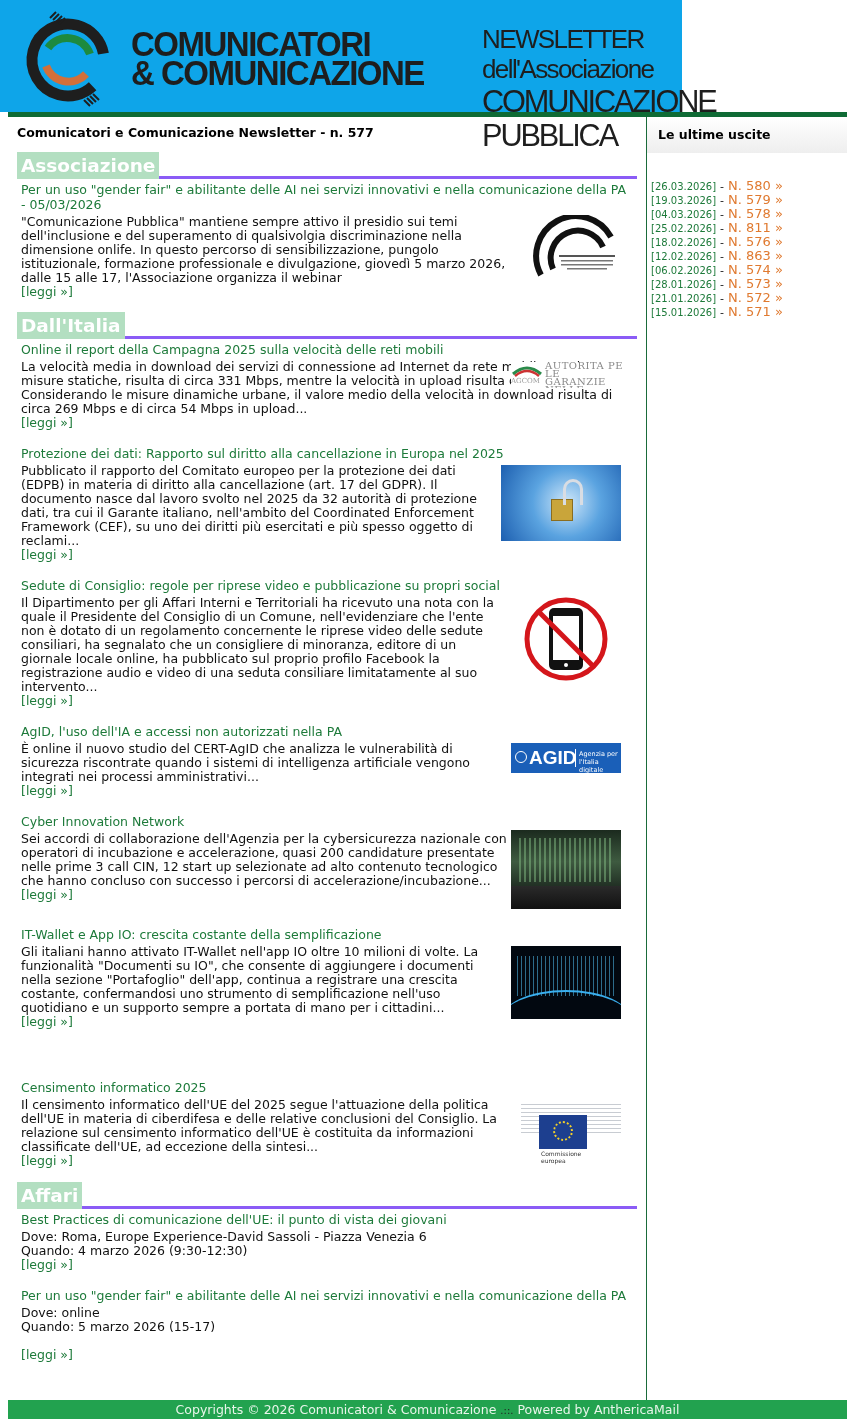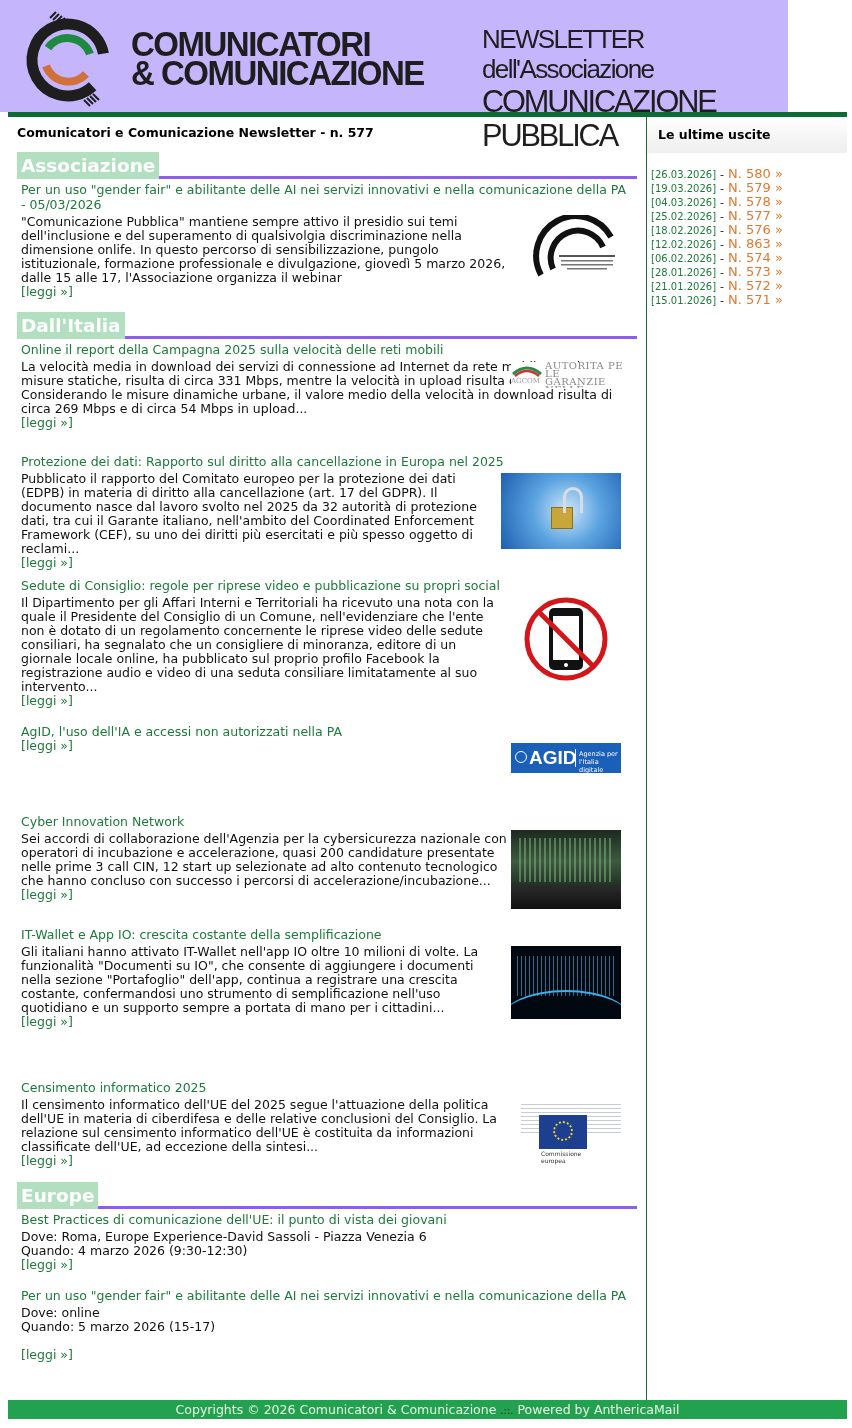--- a/index.html
+++ b/index.html
@@ -1,19 +1,19 @@
 <!DOCTYPE html>
 <html><head>
 <meta charset="utf-8">
 <style>
   * { box-sizing: border-box; margin: 0; padding: 0; }
   html, body { width: 852px; height: 1428px; background: #ffffff; overflow: hidden; }
   body { font-family: "DejaVu Sans", sans-serif; font-size: 12.5px; color: #111; position: relative; }
 
-  .header { position: absolute; left: 0; top: 0; width: 788px; height: 112px; background: #c4b5fd; }
+  .header { position: absolute; left: 0; top: 0; width: 682px; height: 112px; background: #0ea5e9; }
   .logo-mark { position: absolute; left: 22px; top: 10px; width: 94px; height: 100px; }
   .logo-text { position: absolute; left: 131px; top: 28px; font-family: "Liberation Sans", sans-serif; font-weight: bold; font-size: 33px; line-height: 29px; color: #1e1e1e; letter-spacing: -1.5px; }
   .logo-text div { transform: scaleY(1.08); transform-origin: top left; }
   .nl-title { position: absolute; left: 482px; top: 24px; font-family: "Liberation Sans", sans-serif; color: #1e1e1e; }
   .nl-line1 { font-size: 26px; letter-spacing: -1.6px; line-height: 30px; }
   .nl-line2 { font-size: 32px; letter-spacing: -2.2px; line-height: 34px; transform: scaleX(0.96); transform-origin: left; }
 
   .top-rule { position: absolute; left: 8px; top: 112px; width: 839px; height: 5px; background: #0f6b35; }
 
   .main { position: absolute; left: 8px; top: 117px; width: 638px; height: 1283px; }
@@ -26,21 +26,21 @@
   .sec-head { position: relative; height: 27px; border-bottom: 3px solid #8b5cf6; }
   .sec-label { display: inline-block; background: #b3dfc1; color: #ffffff; font-weight: bold; font-size: 18.5px; line-height: 27px; padding: 0 4px 0 4px; height: 27px; }
 
   .item { position: absolute; left: 13px; width: 612px; }
   .item-title { color: #1d7a3a; font-size: 12.5px; line-height: 15px; display: block; }
   .item-body { margin-top: 3px; font-size: 12.5px; line-height: 14px; color: #111; }
   .item-more { color: #1d7a3a; font-size: 12.5px; line-height: 14px; display: block; }
   .thumb { position: absolute; overflow: hidden; }
 
   .side-head { height: 36px; background: linear-gradient(#ffffff, #eeeeee); padding-left: 11px; font-weight: bold; font-size: 12.5px; line-height: 36px; color: #000; }
-  .side-list { padding-left: 4px; padding-top: 14px; }
+  .side-list { padding-left: 4px; padding-top: 14px; margin-top: 12px; }
   .side-row { height: 14px; line-height: 14px; white-space: nowrap; }
   .side-date { color: #1d7a3a; font-size: 10px; }
   .side-dash { color: #111; font-size: 11px; }
   .side-link { color: #e07a30; font-size: 13px; }
 
   .footer { position: absolute; left: 8px; top: 1400px; width: 839px; height: 19px; background: #22a24f; color: #e8f5ea; font-size: 12.5px; line-height: 19px; text-align: center; }
   .footer .sep { color: #222; font-size: 10px; }
 </style>
 </head>
 <body>
@@ -107,21 +107,21 @@
       </svg>
       <div style="position:absolute;left:0;top:15px;font-size:7px;color:#999;font-family:'DejaVu Serif',serif;">AGCOM</div>
       <div style="position:absolute;left:34px;top:0;font-size:10px;line-height:8px;color:#888;font-family:'DejaVu Serif',serif;letter-spacing:0.5px;">
         <div>AUTORITÀ PER LE</div>
         <div>GARANZIE NELLE</div>
         <div>COMUNICAZIONI</div>
       </div>
     </div>
   </div>
 
-  <div class="item" style="top:337px;">
+  <div class="item" style="top:329px;">
     <a class="item-title">Protezione dei dati: Rapporto sul diritto alla cancellazione in Europa nel 2025</a>
     <div class="item-body" style="width:470px;">Pubblicato il rapporto del Comitato europeo per la protezione dei dati (EDPB) in materia di diritto alla cancellazione (art. 17 del GDPR). Il documento nasce dal lavoro svolto nel 2025 da 32 autorità di protezione dati, tra cui il Garante italiano, nell'ambito del Coordinated Enforcement Framework (CEF), su uno dei diritti più esercitati e più spesso oggetto di reclami...</div>
     <a class="item-more">[leggi »]</a>
     <div class="thumb" style="left:480px;top:19px;width:120px;height:76px;background:radial-gradient(circle at 55% 50%, #cfe7fa 0%, #5aa3e0 45%, #1d5fb0 100%);">
       <div style="position:absolute;left:50px;top:34px;width:22px;height:22px;background:#c9a53a;border:1px solid #8a6d1f;"></div>
       <div style="position:absolute;left:62px;top:14px;width:20px;height:26px;border:3px solid #d9dde3;border-bottom:none;border-radius:10px 10px 0 0;"></div>
     </div>
   </div>
 
   <div class="item" style="top:461px;">
@@ -132,20 +132,21 @@
       <rect x="26" y="12" width="34" height="62" rx="5" fill="#111"></rect>
       <rect x="30" y="20" width="26" height="44" fill="#fff"></rect>
       <circle cx="43" cy="69" r="2" fill="#fff"></circle>
       <circle cx="43" cy="43" r="39" fill="none" stroke="#d4161b" stroke-width="5"></circle>
       <line x1="16" y1="16" x2="70" y2="70" stroke="#d4161b" stroke-width="5"></line>
     </svg>
   </div>
 
   <div class="item" style="top:607px;">
     <a class="item-title">AgID, l'uso dell'IA e accessi non autorizzati nella PA</a>
+    <div class="item-body" style="width:480px;">È online il nuovo studio del CERT-AgID che analizza le vulnerabilità di sicurezza riscontrate quando i sistemi di intelligenza artificiale vengono integrati nei processi amministrativi...</div>
     <a class="item-more">[leggi »]</a>
     <div class="thumb" style="left:490px;top:19px;width:110px;height:30px;background:#1a5fb8;color:#fff;">
       <div style="position:absolute;left:4px;top:8px;width:12px;height:12px;border:1.5px solid #fff;border-radius:50%;"></div>
       <div style="position:absolute;left:18px;top:4px;font-family:'Liberation Sans',sans-serif;font-weight:bold;font-size:19px;line-height:22px;">AGID</div>
       <div style="position:absolute;left:64px;top:6px;width:1px;height:18px;background:#fff;"></div>
       <div style="position:absolute;left:68px;top:7px;font-size:6.5px;line-height:8px;">
         <div>Agenzia per</div>
         <div>l'Italia digitale</div>
       </div>
     </div>
@@ -180,21 +181,21 @@
       <div style="position:absolute;left:20px;top:18px;width:48px;height:34px;background:#1d3f8f;"></div>
       <div style="position:absolute;left:34px;top:24px;width:20px;height:20px;border:2px dotted #f3d02a;border-radius:50%;"></div>
       <div style="position:absolute;left:22px;top:53px;font-size:6px;line-height:7px;color:#333;">
         <div>Commissione</div>
         <div>europea</div>
       </div>
     </div>
   </div>
 
   <div class="section" style="top:1065px;">
-    <div class="sec-head"><span class="sec-label">Europe</span></div>
+    <div class="sec-head"><span class="sec-label">Affari</span></div>
   </div>
   <div class="item" style="top:1095px;">
     <a class="item-title">Best Practices di comunicazione dell'UE: il punto di vista dei giovani</a>
     <div class="item-body">Dove: Roma, Europe Experience-David Sassoli - Piazza Venezia 6</div>
     <div style="line-height:14px;">Quando: 4 marzo 2026 (9:30-12:30)</div>
     <a class="item-more">[leggi »]</a>
   </div>
   <div class="item" style="top:1171px;">
     <a class="item-title">Per un uso "gender fair" e abilitante delle AI nei servizi innovativi e nella comunicazione della PA</a>
     <div class="item-body">Dove: online</div>
@@ -205,21 +206,21 @@
 </div>
 
 <div class="side-line"></div>
 
 <div class="sidebar">
   <div class="side-head">Le ultime uscite</div>
   <div class="side-list">
     <div class="side-row"><span class="side-date">[26.03.2026]</span> <span class="side-dash">-</span> <a class="side-link">N. 580 »</a></div>
     <div class="side-row"><span class="side-date">[19.03.2026]</span> <span class="side-dash">-</span> <a class="side-link">N. 579 »</a></div>
     <div class="side-row"><span class="side-date">[04.03.2026]</span> <span class="side-dash">-</span> <a class="side-link">N. 578 »</a></div>
-    <div class="side-row"><span class="side-date">[25.02.2026]</span> <span class="side-dash">-</span> <a class="side-link">N. 577 »</a></div>
+    <div class="side-row"><span class="side-date">[25.02.2026]</span> <span class="side-dash">-</span> <a class="side-link">N. 811 »</a></div>
     <div class="side-row"><span class="side-date">[18.02.2026]</span> <span class="side-dash">-</span> <a class="side-link">N. 576 »</a></div>
     <div class="side-row"><span class="side-date">[12.02.2026]</span> <span class="side-dash">-</span> <a class="side-link">N. 863 »</a></div>
     <div class="side-row"><span class="side-date">[06.02.2026]</span> <span class="side-dash">-</span> <a class="side-link">N. 574 »</a></div>
     <div class="side-row"><span class="side-date">[28.01.2026]</span> <span class="side-dash">-</span> <a class="side-link">N. 573 »</a></div>
     <div class="side-row"><span class="side-date">[21.01.2026]</span> <span class="side-dash">-</span> <a class="side-link">N. 572 »</a></div>
     <div class="side-row"><span class="side-date">[15.01.2026]</span> <span class="side-dash">-</span> <a class="side-link">N. 571 »</a></div>
   </div>
 </div>
 
 <div class="footer">

